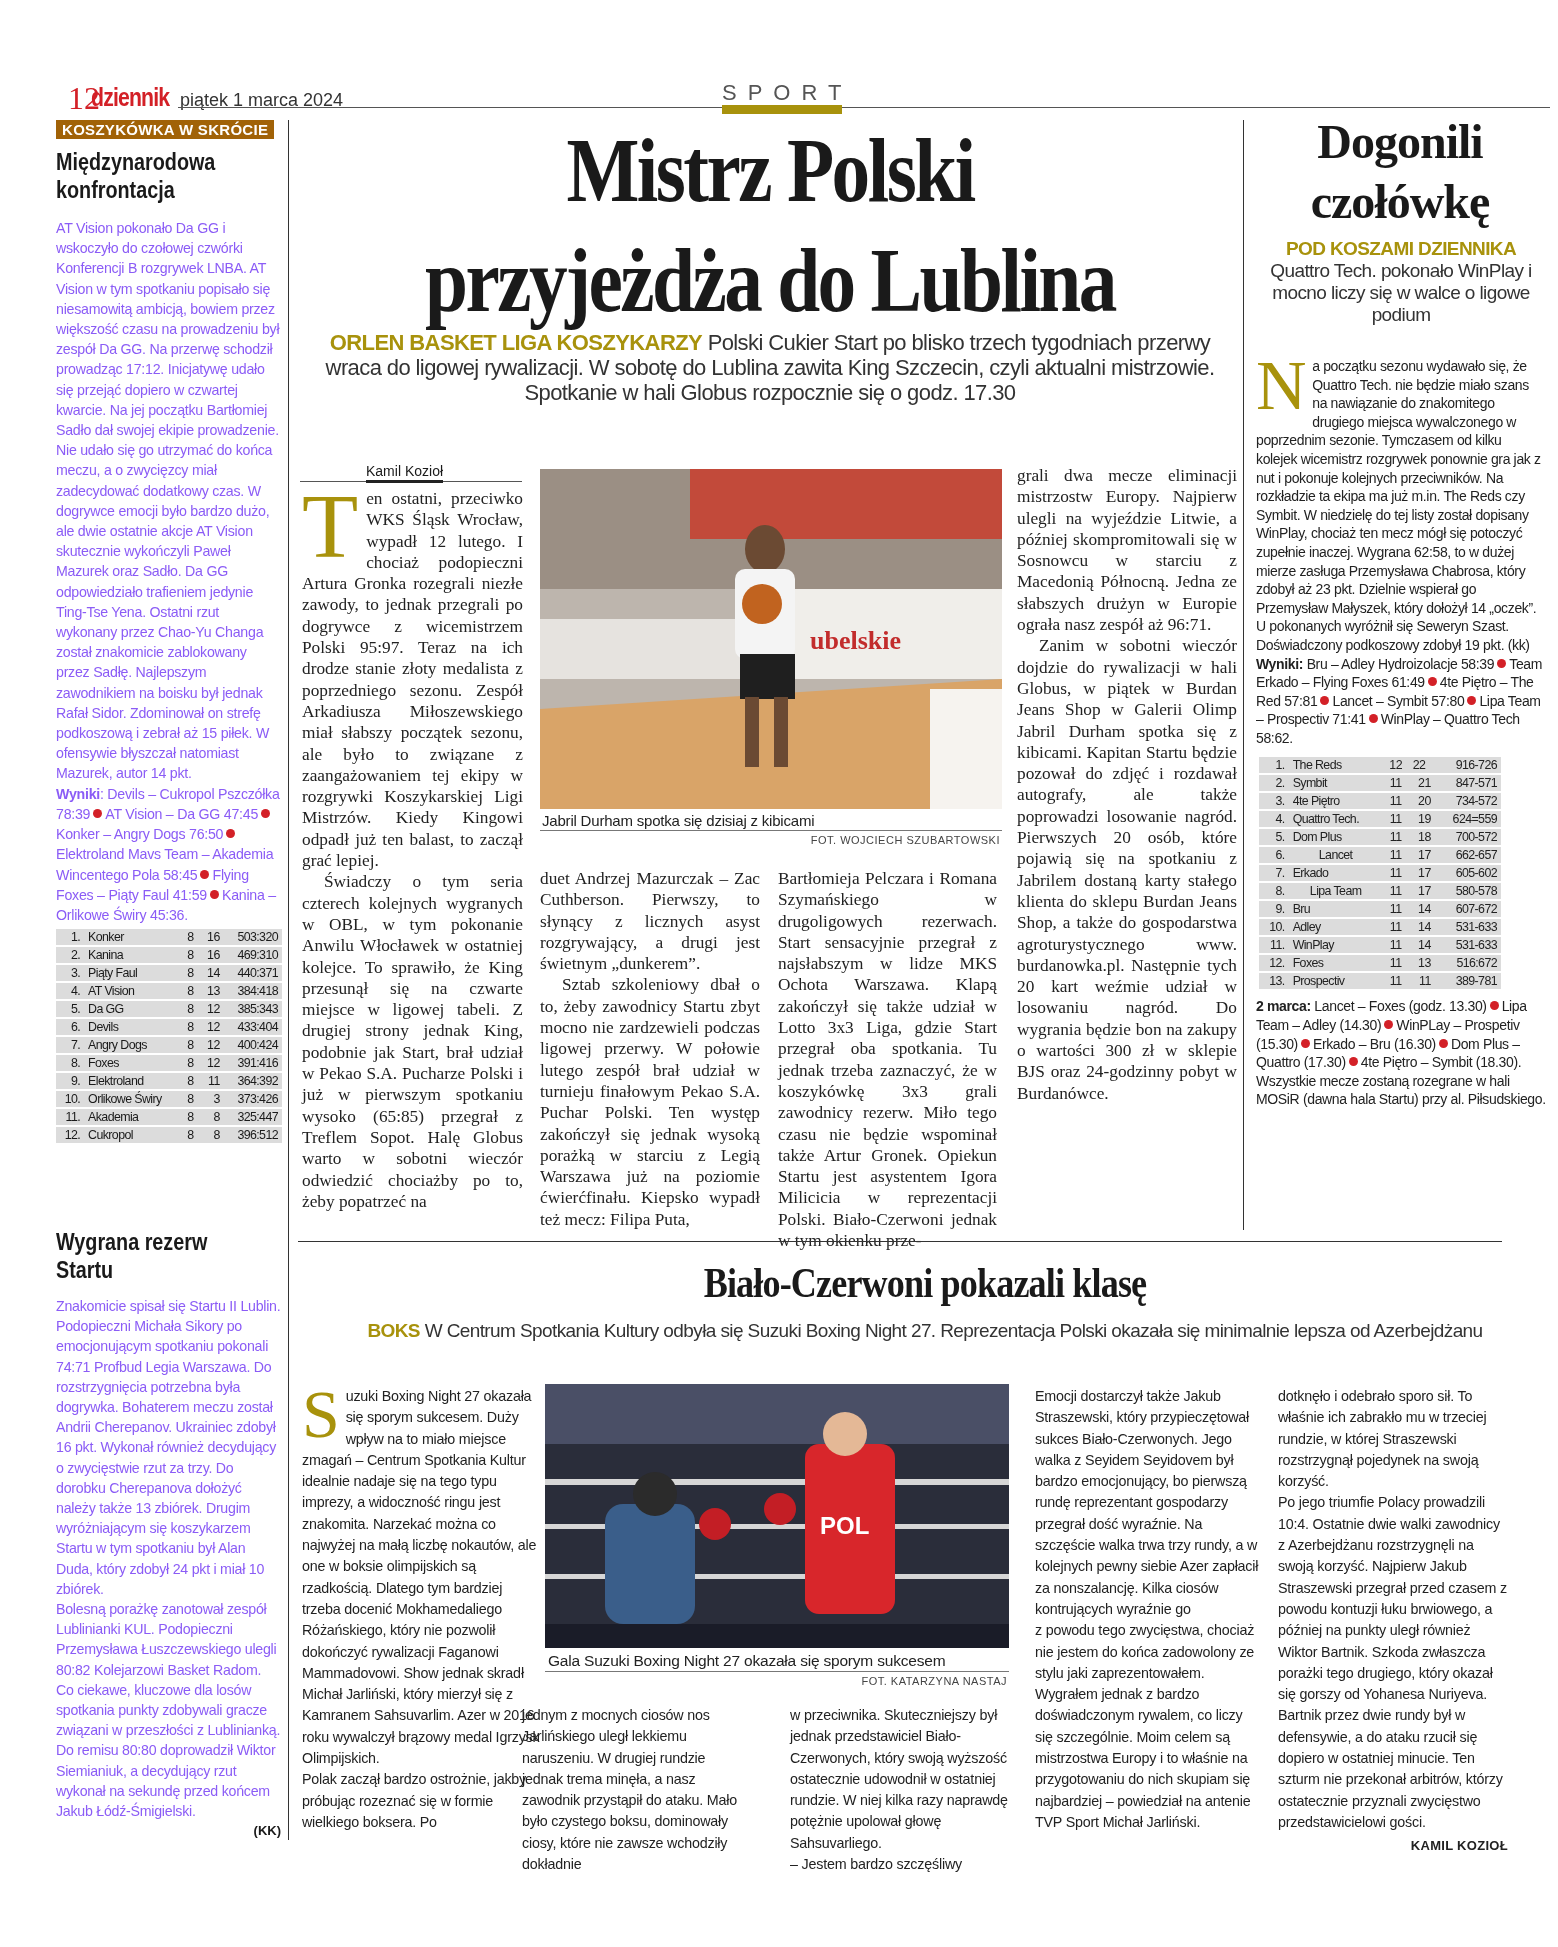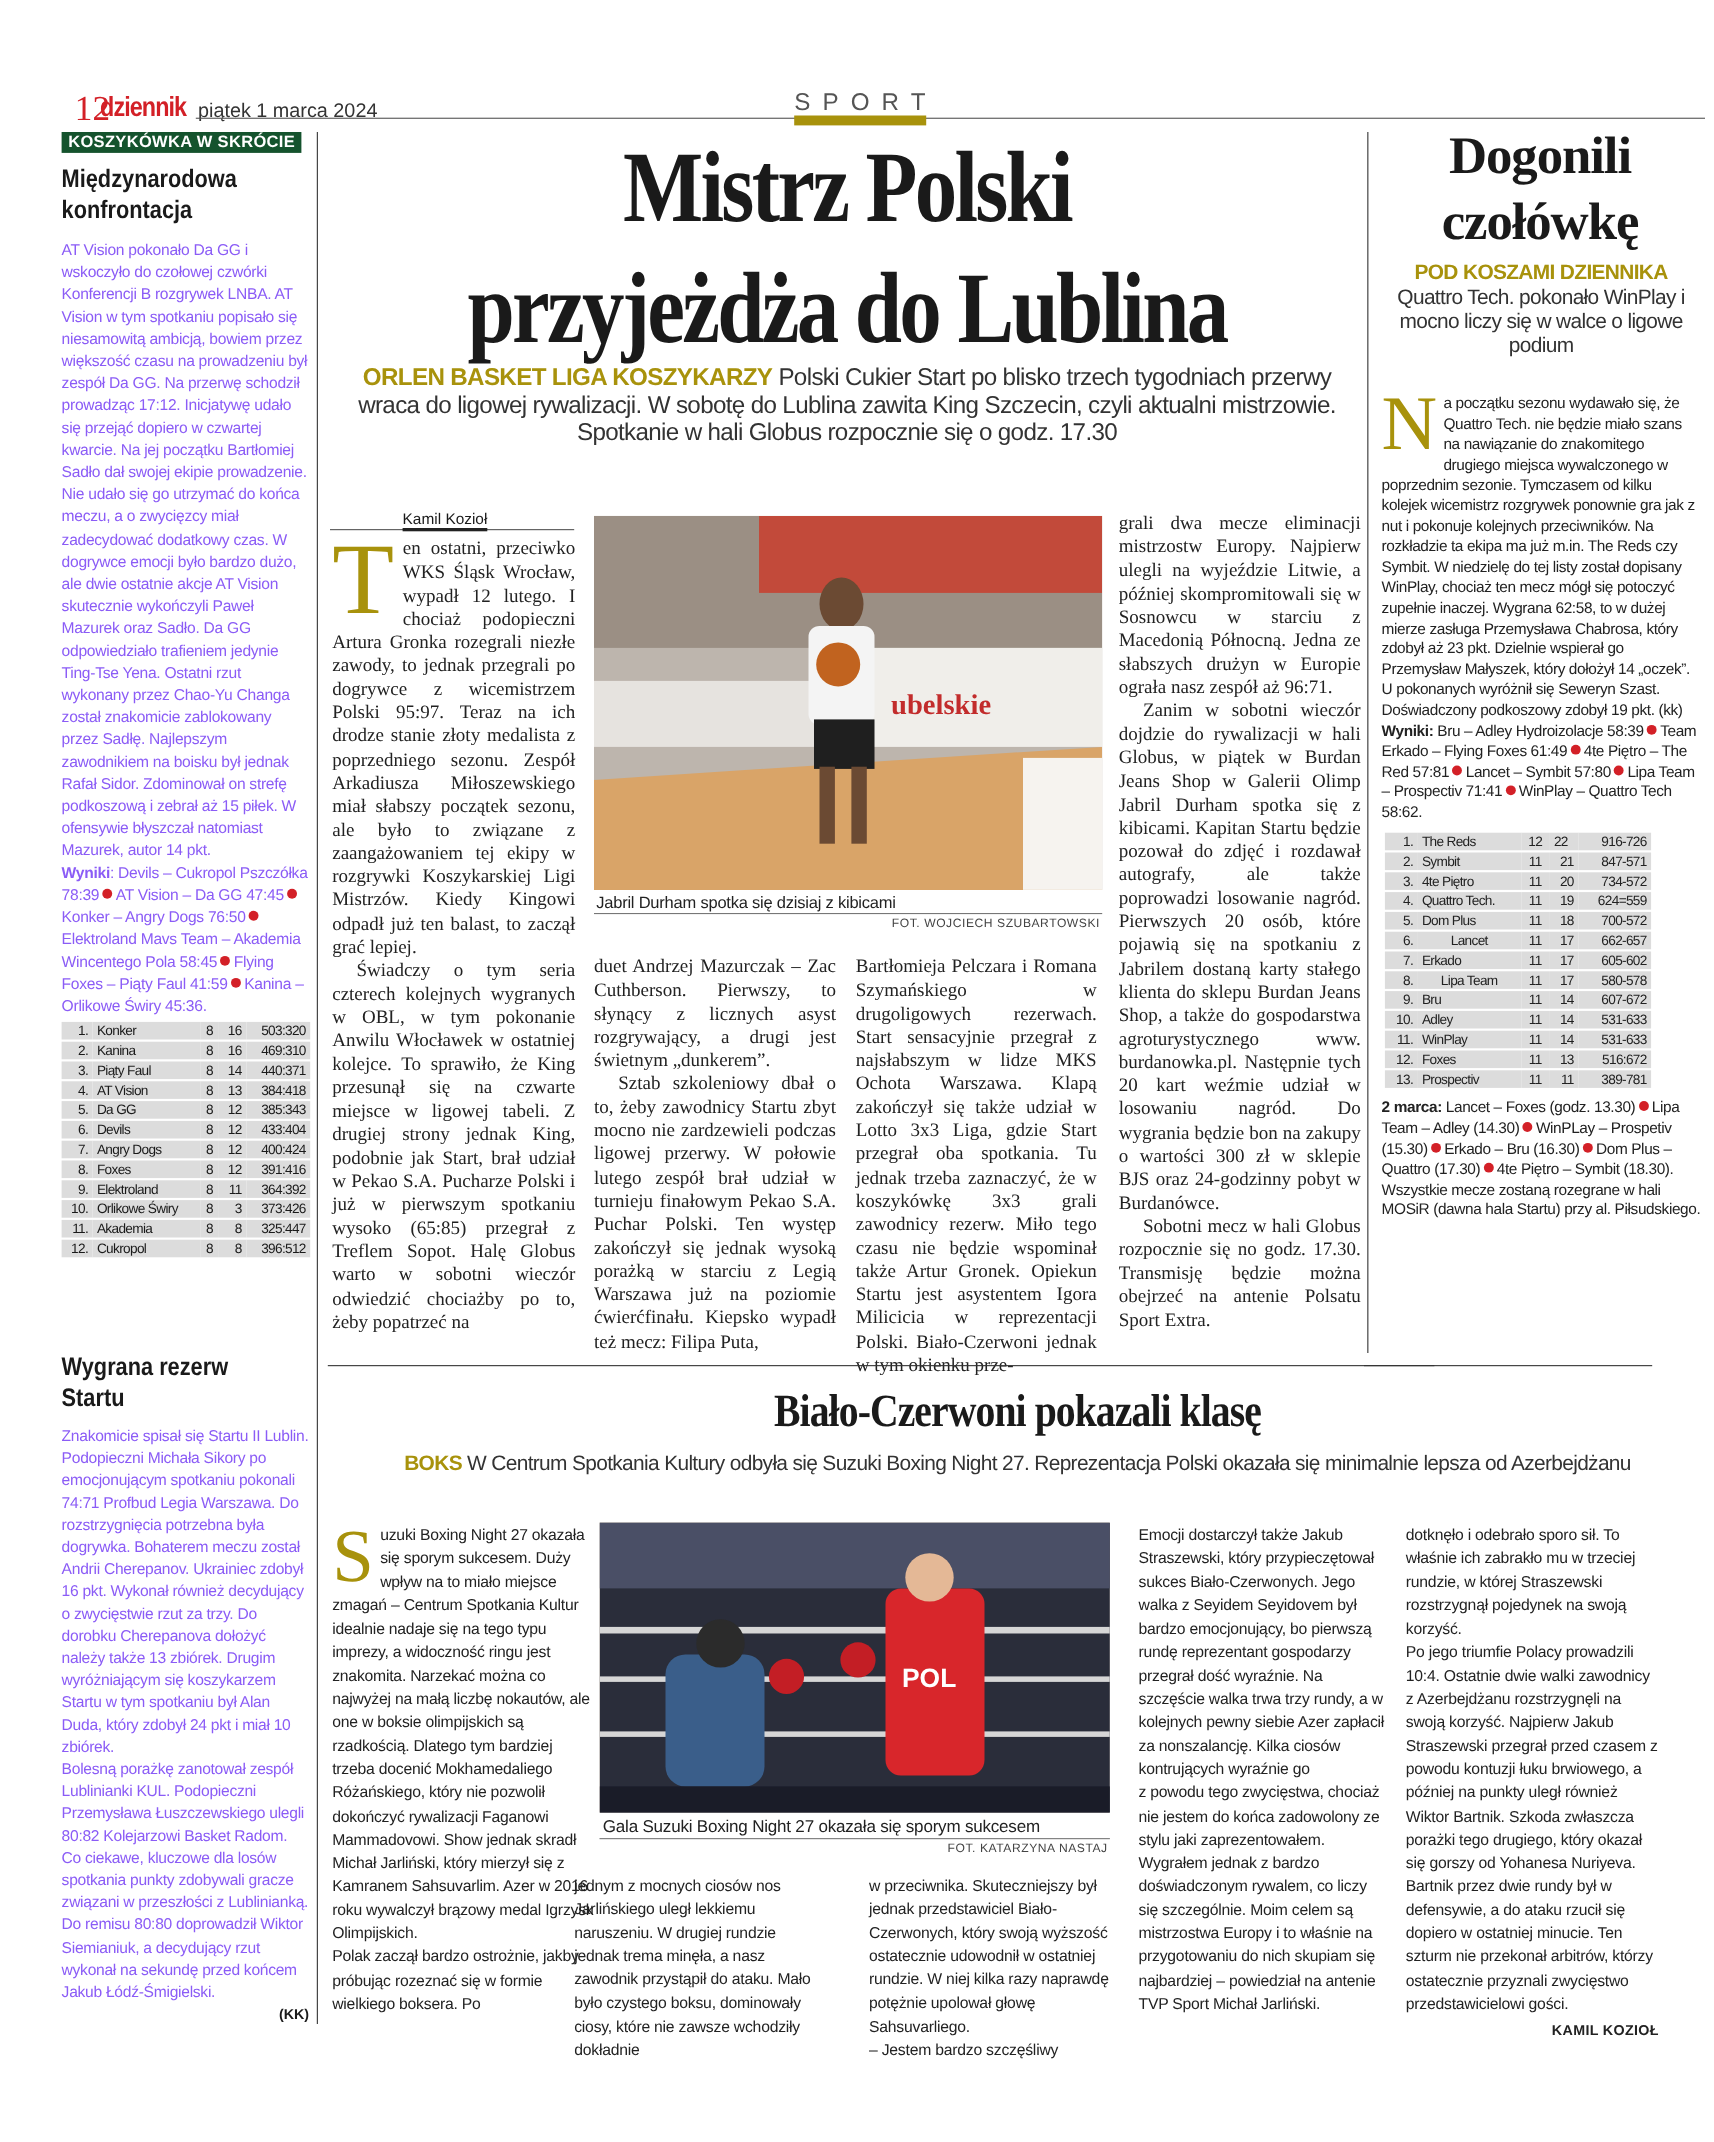--- a/index.html
+++ b/index.html
@@ -8,21 +8,21 @@
   .gold{color:#a8920c;}
   
   .pg-num{left:68px;top:82px;font-family:"Liberation Serif",serif;font-size:32px;color:#d32027;line-height:32px;}
   .logo{left:91px;top:82px;font-family:"Liberation Sans",sans-serif;font-weight:bold;font-size:25px;color:#d32027;letter-spacing:-1px;line-height:30px;transform:scaleX(.85);transform-origin:left;}
   .date{left:180px;top:90px;font-size:18px;color:#333;line-height:20px;}
   .top-rule{left:178px;top:107px;width:1372px;height:1px;background:#555;}
   .sport{left:722px;top:80px;font-size:22px;letter-spacing:11px;color:#555;font-family:"Liberation Sans",sans-serif;}
   .sport-bar{left:722px;top:105px;width:120px;height:9px;background:#a8920c;}
   
   .vrule{width:1px;background:#333;}
-  .kicker{left:56px;top:120px;background:#14532d;color:#fff;font-weight:bold;font-size:15px;padding:1px 6px;letter-spacing:.3px;}
+  .kicker{left:56px;top:120px;background:#a16207;color:#fff;font-weight:bold;font-size:15px;padding:1px 6px;letter-spacing:.3px;}
   .lh{font-family:"Liberation Sans",sans-serif;font-weight:bold;font-size:23px;line-height:28px;transform:scaleX(.86);transform-origin:left;white-space:nowrap;}
   .lbody{font-size:14.2px;line-height:20.2px;color:#8b5cf6;font-family:"Liberation Sans",sans-serif;letter-spacing:-.25px;}
   .lbody p{margin:0;}
   .dot{display:inline-block;width:9px;height:9px;border-radius:50%;background:#d32027;margin:0 3px;vertical-align:1px;}
   table.st{border-collapse:separate;border-spacing:0 2px;font-family:"Liberation Sans",sans-serif;font-size:12.4px;letter-spacing:-.6px;}
   table.st td{background:#dcdcdc;padding:0 4px;height:16px;line-height:16px;white-space:nowrap;}
   
   .headline{font-family:"Liberation Serif",serif;font-weight:bold;font-size:92px;text-align:center;line-height:110px;letter-spacing:-3px;transform:scaleX(.84);}
   .deck{font-family:"Liberation Sans",sans-serif;font-size:22px;line-height:25px;text-align:center;color:#333;letter-spacing:-.6px;}
   .deck b{color:#a8920c;}
@@ -204,21 +204,20 @@
   <p class="ind">Sztab szkoleniowy dbał o to, żeby zawodnicy Startu zbyt mocno nie zardzewieli podczas ligowej przerwy. W połowie lutego zespół brał udział w turnieju finałowym Pekao S.A. Puchar Polski. Ten występ zakończył się jednak wysoką porażką w starciu z Legią Warszawa już na poziomie ćwierćfinału. Kiepsko wypadł też mecz: Filipa Puta,</p>
 </div>
 
 <div class="abs serif-body" style="left:778px;top:868px;width:219px;">
   <p>Bartłomieja Pelczara i Romana Szymańskiego w drugoligowych rezerwach. Start sensacyjnie przegrał z najsłabszym w lidze MKS Ochota Warszawa. Klapą zakończył się także udział w Lotto 3x3 Liga, gdzie Start przegrał oba spotkania. Tu jednak trzeba zaznaczyć, że w koszykówkę 3x3 grali zawodnicy rezerw. Miło tego czasu nie będzie wspominał także Artur Gronek. Opiekun Startu jest asystentem Igora Milicicia w reprezentacji Polski. Biało-Czerwoni jednak w tym okienku prze-</p>
 </div>
 
 <div class="abs serif-body" style="left:1017px;top:465px;width:220px;">
   <p>grali dwa mecze eliminacji mistrzostw Europy. Najpierw ulegli na wyjeździe Litwie, a później skompromitowali się w Sosnowcu w starciu z Macedonią Północną. Jedna ze słabszych drużyn w Europie ograła nasz zespół aż 96:71.</p>
   <p class="ind">Zanim w sobotni wieczór dojdzie do rywalizacji w hali Globus, w piątek w Burdan Jeans Shop w Galerii Olimp Jabril Durham spotka się z kibicami. Kapitan Startu będzie pozował do zdjęć i rozdawał autografy, ale także poprowadzi losowanie nagród. Pierwszych 20 osób, które pojawią się na spotkaniu z Jabrilem dostaną karty stałego klienta do sklepu Burdan Jeans Shop, a także do gospodarstwa agroturystycznego www. burdanowka.pl. Następnie tych 20 kart weźmie udział w losowaniu nagród. Do wygrania będzie bon na zakupy o wartości 300 zł w sklepie BJS oraz 24-godzinny pobyt w Burdanówce.</p>
-  <p class="ind">Sobotni mecz w hali Globus rozpocznie się no godz. 17.30. Transmisję będzie można obejrzeć na antenie Polsatu Sport Extra.</p>
 </div>
 
 <div class="abs hrule" style="left:298px;top:1241px;width:1006px;"></div>
 
 <div class="abs vrule" style="left:1243px;top:120px;height:1110px;"></div>
 <div class="abs" style="left:1250px;top:112px;width:300px;text-align:center;font-family:'Liberation Serif',serif;font-weight:bold;font-size:48px;line-height:60px;letter-spacing:-1px;">
   <div>Dogonili</div>
   <div>czołówkę</div>
 </div>
 <div class="abs" style="left:1255px;top:238px;width:292px;text-align:center;font-size:19px;line-height:22px;color:#333;letter-spacing:-.6px;">

